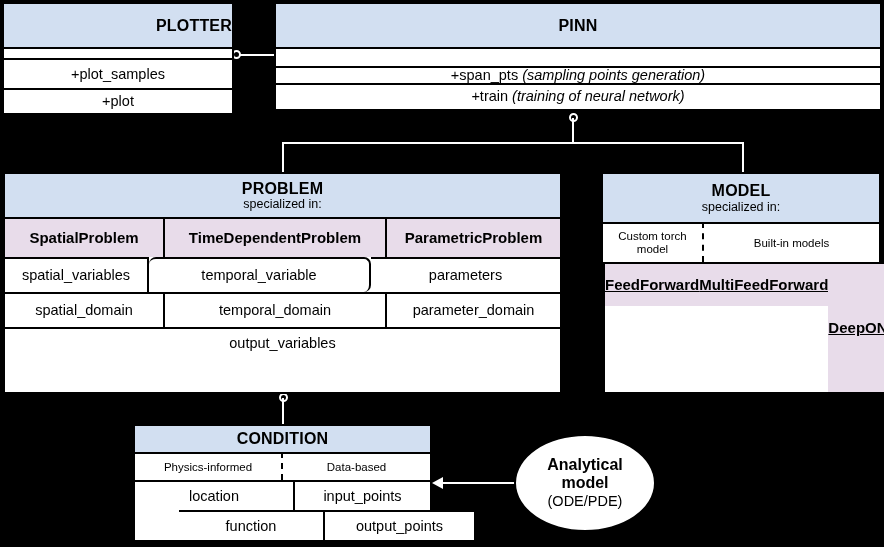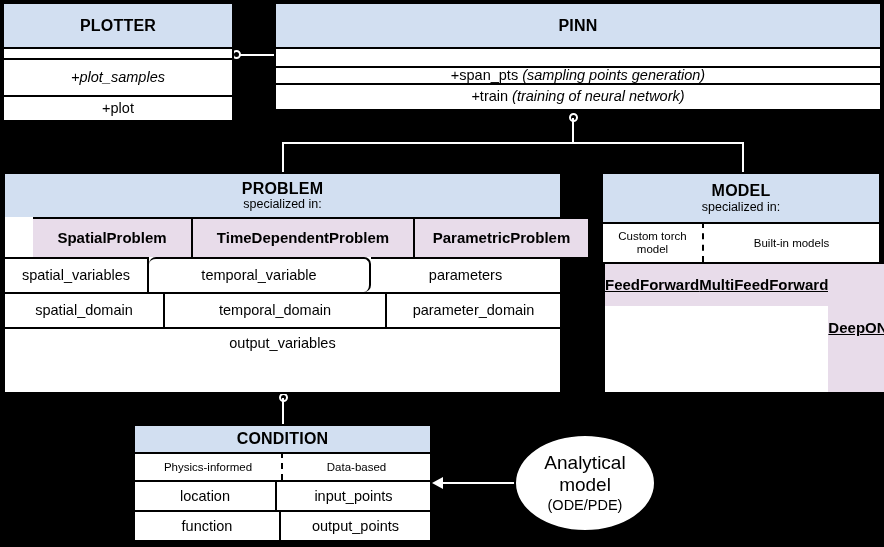--- a/index.html
+++ b/index.html
@@ -103,21 +103,21 @@
     border-radius: 50%;
     background: #ffffff;
     display: flex;
     flex-direction: column;
     align-items: center;
     justify-content: center;
     text-align: center;
     color: #000000;
     line-height: 1.18;
   }
-  .ellipse .l1, .ellipse .l2 { font-size: 19px; font-weight: normal; }
+  .ellipse .l1, .ellipse .l2 { font-size: 16px; font-weight: bold; }
   .ellipse .l3 { font-size: 14.5px; font-weight: normal; }
 </style>
 </head>
 <body>
 
 <div id="canvas">
 
   <div class="line hline" style="left:234px; top:54px; width:42px;"></div>
   <div class="circ" style="left:232px; top:50px;"></div>
 
@@ -131,28 +131,28 @@
   <div class="vline line" style="left:742px; top:142px; height:32px;"></div>
 
   <div class="circ" style="left:279px; top:393px;"></div>
   <div class="vline line" style="left:282px; top:398px; height:27px;"></div>
 
   <div class="line hline" style="left:443px; top:482px; width:77px;"></div>
   <div class="arrowhead arrow-left" style="left:432px; top:477px;"></div>
 
   <div class="umlbox" id="plotter-box" style="left:2px; top:2px; width:232px; height:109px;">
     <div class="row" style="height:43px;">
-      <div class="cell hdr" style="flex:1;">
+      <div class="cell hdr" style="flex:1;align-items:flex-end;">
         <span class="title">PLOTTER</span>
       </div>
     </div>
     <div class="row" style="height:11px;">
       <div class="cell bt" style="flex:1;"></div>
     </div>
-    <div class="row" style="height:37px;font-style:italic;">
+    <div class="row" style="height:30px;">
       <div class="cell bt plain" style="flex:1;">+plot_samples</div>
     </div>
     <div class="row" style="height:25px;">
       <div class="cell bt plain" style="flex:1;">+plot</div>
     </div>
   </div>
 
   <div class="umlbox" id="pinn-box" style="left:274px; top:2px; width:608px; height:109px;">
     <div class="row" style="height:43px;">
       <div class="cell hdr" style="flex:1;">
@@ -179,21 +179,21 @@
   </div>
 
   <div class="umlbox" id="problem-box" style="left:3px; top:172px; width:559px; height:222px;">
     <div class="row" style="height:43px;">
       <div class="cell hdr" style="flex:1;">
         <span class="title">PROBLEM</span>
         <span class="sub">specialized in:</span>
       </div>
     </div>
 
-    <div class="row" style="height:40px;margin-left:28px;">
+    <div class="row" style="height:40px;">
       <div class="cell lav bold bt br" style="width:160px;">SpatialProblem</div>
       <div class="cell lav bold bt br" style="width:222px;">TimeDependentProblem</div>
       <div class="cell lav bold bt" style="flex:1;">ParametricProblem</div>
     </div>
 
     <div class="row" style="height:35px;">
       <div class="cell plain bt br" style="width:144px;text-align:right;">spatial_variables</div>
       <div class="cell plain bt br" style="width:222px;border-radius:7px;">temporal_variable</div>
       <div class="cell plain bt" style="flex:1;">parameters</div>
     </div>
@@ -238,25 +238,25 @@
         <span class="title">CONDITION</span>
       </div>
     </div>
 
     <div class="row" style="height:28px;">
       <div class="cell small bt" style="width:146px;">Physics-informed</div>
       <div class="cell small bt bl-dash" style="flex:1;">Data-based</div>
     </div>
 
     <div class="row" style="height:30px;">
-      <div class="cell plain bt br" style="width:142px;">location</div>
+      <div class="cell plain bt br" style="width:160px;">location</div>
       <div class="cell plain bt" style="flex:1;">input_points</div>
     </div>
 
-    <div class="row" style="height:30px;">
+    <div class="row" style="height:30px;margin-left:44px;">
       <div class="cell plain bt br" style="width:146px;">function</div>
       <div class="cell plain bt" style="flex:1;">output_points</div>
     </div>
   </div>
 
   <div class="ellipse" id="analytical-ellipse" style="left:514px; top:434px; width:142px; height:98px;">
     <span class="l1">Analytical</span>
     <span class="l2">model</span>
     <span class="l3">(ODE/PDE)</span>
   </div>

